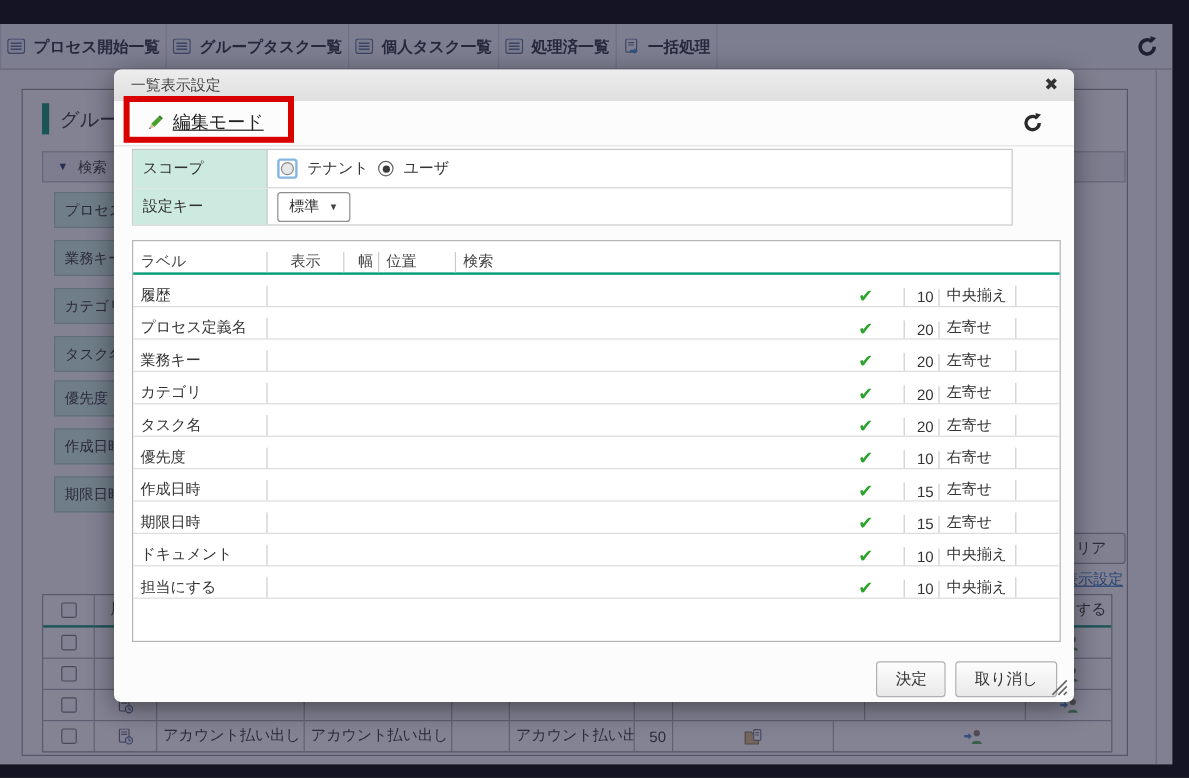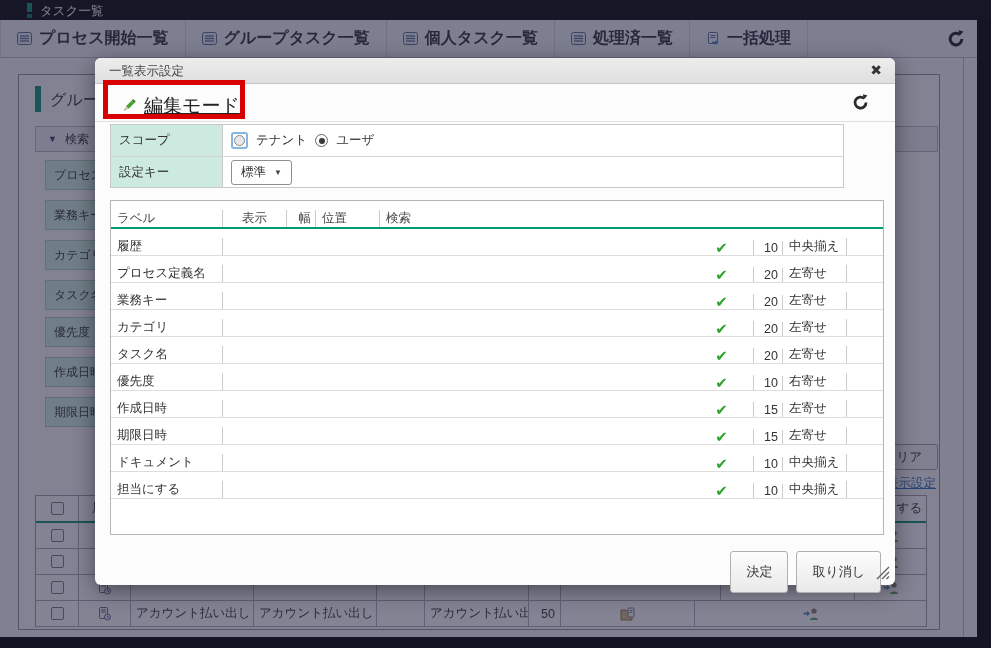--- a/index.html
+++ b/index.html
@@ -10,21 +10,21 @@
   
   .titlebar { position:absolute; left:0; top:0; width:991px; height:20px; background:#050505; }
   .tb-icon { position:absolute; left:27px; top:3px; width:5px; height:15px; }
   .tb-icon .bar { position:absolute; left:0; top:0; width:5px; height:9px; background:#0f8f74; }
   .tb-icon .dot { position:absolute; left:0; top:11px; width:5px; height:4px; background:#0a6b57; }
   .tb-title { position:absolute; left:40px; top:3px; font-size:12.5px; color:#f2f2f2; }
 
   
   .navbar { position:absolute; left:0; top:20px; width:977px; height:38px; background:#e9eaf0;
     border-bottom:1px solid #b9bac4; display:flex; align-items:stretch; }
-  .nav-item { display:flex; align-items:center; gap:7px; padding:0 16px; font-size:16px; font-weight:bold;
+  .nav-item { display:flex; align-items:center; gap:7px; padding:0 5px; font-size:13px; font-weight:bold;
     color:#2e2e38; border-right:1px solid #cdced8; cursor:pointer; }
   .nav-item:first-child { border-left:1px solid #cdced8; }
   .nav-refresh { position:absolute; right:12px; top:10px; width:18px; height:18px; cursor:pointer; }
 
   
   .content { position:absolute; left:0; top:58px; width:977px; height:579px; background:#f0f0f3; overflow:hidden; }
   .content .vline { position:absolute; top:0; bottom:0; width:1px; background:#b9b9c2; }
   .panel { position:absolute; left:18px; top:16px; width:922px; height:556px; border:1px solid #8f8f99; background:#f4f4f6; }
   .bg-heading-bar { position:absolute; left:35px; top:28px; width:6px; height:26px; background:#0e8f72; }
   .bg-heading { position:absolute; left:50px; top:32px; font-size:16px; color:#333; }
@@ -57,21 +57,21 @@
 
   
   .modal { position:absolute; left:95px; top:58px; width:800px; height:527px; background:#fcfcfc;
     border-radius:6px; box-shadow:0 5px 22px rgba(0,0,0,0.45); z-index:10; font-size:13px; color:#333; }
   .modal-titlebar { position:absolute; left:0; top:0; right:0; height:26px; border-radius:6px 6px 0 0;
     background:linear-gradient(#ededed,#dfdfdf); border-bottom:1px solid #c5c5c5; }
   .modal-title { position:absolute; left:14px; top:5px; font-size:12.5px; color:#444; }
   .modal-close { position:absolute; right:13px; top:4px; font-size:14px; font-weight:bold; color:#333; cursor:pointer; }
   .modal-toolbar { position:absolute; left:0; top:26px; right:0; height:38px; border-bottom:1px solid #e0e0e0; }
   .edit-link-wrap { position:absolute; left:24px; top:9px; display:flex; align-items:center; gap:7px; cursor:pointer; }
-  .edit-link { font-size:19px; color:#222; text-decoration:underline; }
+  .edit-link { font-size:15px; color:#222; text-decoration:underline; }
   .modal-refresh { position:absolute; right:26px; top:10px; width:17px; height:17px; cursor:pointer; }
   .red-box { position:absolute; left:8px; top:22px; width:142px; height:39px; border:5px solid #d90000; z-index:30; pointer-events:none; }
 
   
   .scope-table { position:absolute; left:15px; top:66px; width:734px; border:1px solid #c9c9c9; background:#fff; }
   .sc-row { display:flex; height:31px; align-items:stretch; }
   .sc-row + .sc-row { border-top:1px solid #d4d4d4; }
   .sc-label { width:112px; background:#cdeae0; border-right:1px solid #c9c9c9; display:flex; align-items:center;
     padding-left:8px; font-size:12.5px; color:#333; }
   .sc-value { flex:1; display:flex; align-items:center; gap:8px; padding-left:8px; }
@@ -94,38 +94,31 @@
     overflow:hidden; white-space:nowrap; font-size:12.5px; }
   .ct-cell:last-child { border-right:none; }
   .ct-col-label { width:112px; } .ct-col-value { flex:1; }
   .ct-col-vis { width:64px; justify-content:center; }
   .ct-col-w { width:29px; justify-content:flex-end; padding-right:4px; }
   .ct-col-pos { width:64px; } .ct-col-search { width:36px; }
   .check-mark { color:#2ca32a; font-size:15px; font-weight:bold; line-height:1; }
 
   
   .modal-footer { position:absolute; right:14px; top:493px; display:flex; gap:8px; }
-  .m-btn { height:42px; padding:0 15px; border:1px solid #b0b0b0; border-radius:3px; font-size:13px; color:#333;
+  .m-btn { height:30px; padding:0 15px; border:1px solid #b0b0b0; border-radius:3px; font-size:13px; color:#333;
     background:linear-gradient(#fdfdfd,#e9e9e9); display:flex; align-items:center; cursor:pointer; }
   .resize-handle { position:absolute; right:5px; bottom:5px; width:15px; height:15px; cursor:nwse-resize; }
 
   .icon-svg { display:block; }
 </style>
 </head>
 <body>
 
 <div class="app">
 
-  <div class="titlebar">
-    <div class="tb-icon">
-        <div class="bar"></div>
-        <div class="dot"></div>
-      </div>
-    <div class="tb-title">タスク一覧</div>
-  </div>
 
   <div class="navbar">
     <div class="nav-item">
       <svg class="icon-svg" width="15" height="13" viewBox="0 0 15 13">
           <rect x="0.5" y="0.5" width="14" height="12" rx="2" fill="#dfe4ee" stroke="#5a6b8c"></rect>
           <line x1="3" y1="4" x2="12" y2="4" stroke="#5a6b8c" stroke-width="1.3"></line>
           <line x1="3" y1="6.5" x2="12" y2="6.5" stroke="#5a6b8c" stroke-width="1.3"></line>
           <line x1="3" y1="9" x2="12" y2="9" stroke="#5a6b8c" stroke-width="1.3"></line>
         </svg>
       <span>プロセス開始一覧</span>

